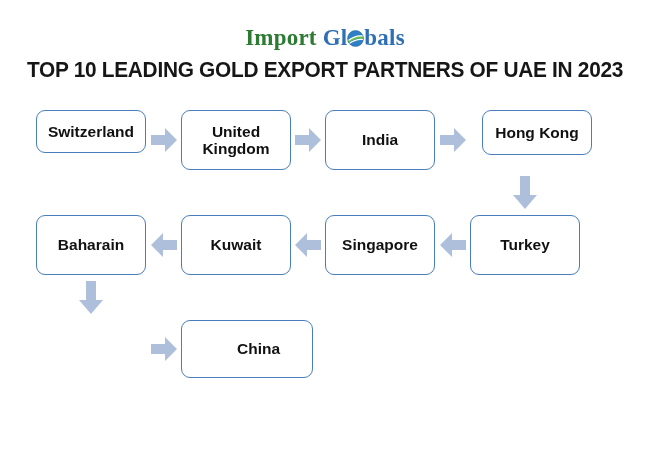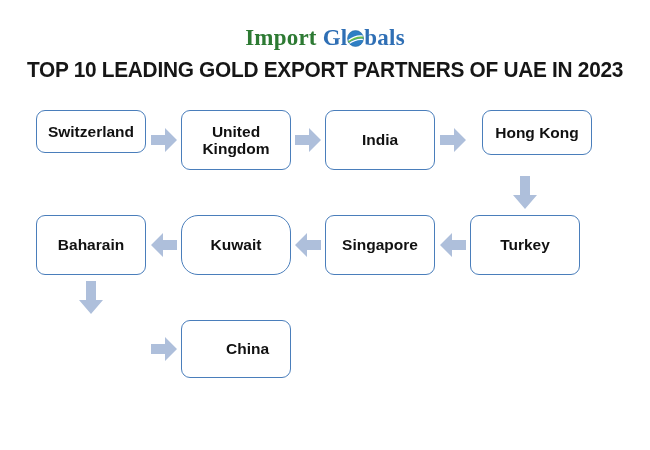--- a/index.html
+++ b/index.html
@@ -117,34 +117,34 @@
   </div>
 
   <div class="node" style="left:470px; top:110px; width:110px; height:45px;margin-left:12px;">
     <span>Hong Kong</span>
   </div>
 
   <div class="node" style="left:36px;  top:215px; width:110px; height:60px;">
     <span>Baharain</span>
   </div>
 
-  <div class="node" style="left:181px; top:215px; width:110px; height:60px;border-radius:17px;">
+  <div class="node" style="left:181px; top:215px; width:110px; height:60px;">
     <span>Kuwait</span>
   </div>
 
   <div class="node" style="left:325px; top:215px; width:110px; height:60px;align-items:center;">
     <span>Singapore</span>
   </div>
 
   <div class="node" style="left:470px; top:215px; width:110px; height:60px;">
     <span>Turkey</span>
   </div>
 
 
-  <div class="node" style="left:181px; top:320px; width:110px; height:58px;padding-left:27px;">
+  <div class="node" style="left:181px; top:320px; width:132px; height:58px;padding-left:27px;">
     <span>China</span>
   </div>
 
   <div class="arrow" style="left:151px; top:128px;">
     <svg width="26" height="24" viewBox="0 0 26 24">
         <path d="M0 7 H14 V0 L26 12 L14 24 V17 H0 Z" fill="#aebfdb"></path>
       </svg>
   </div>
 
   <div class="arrow" style="left:295px; top:128px;">

